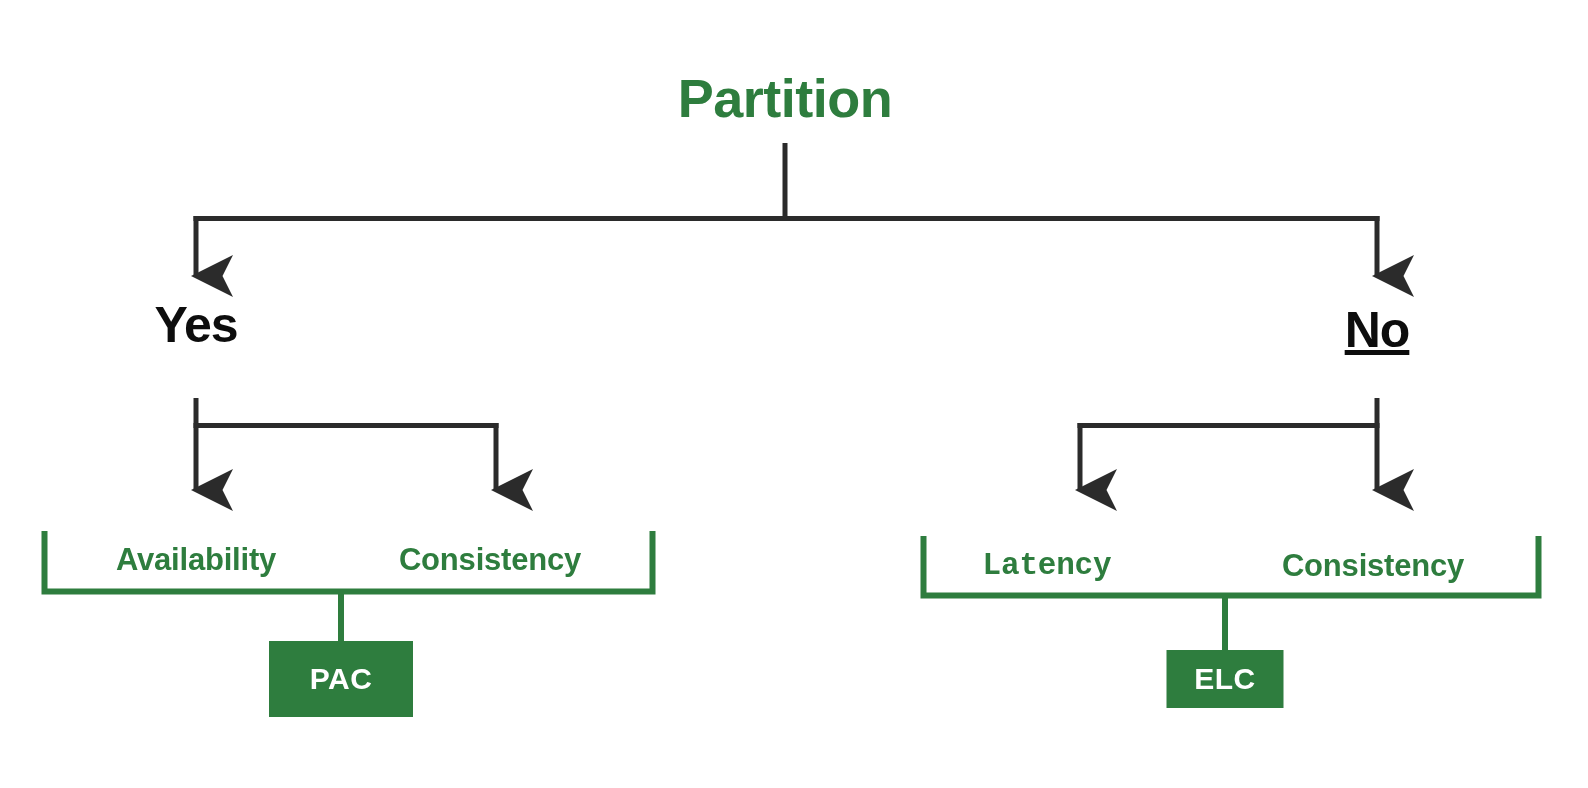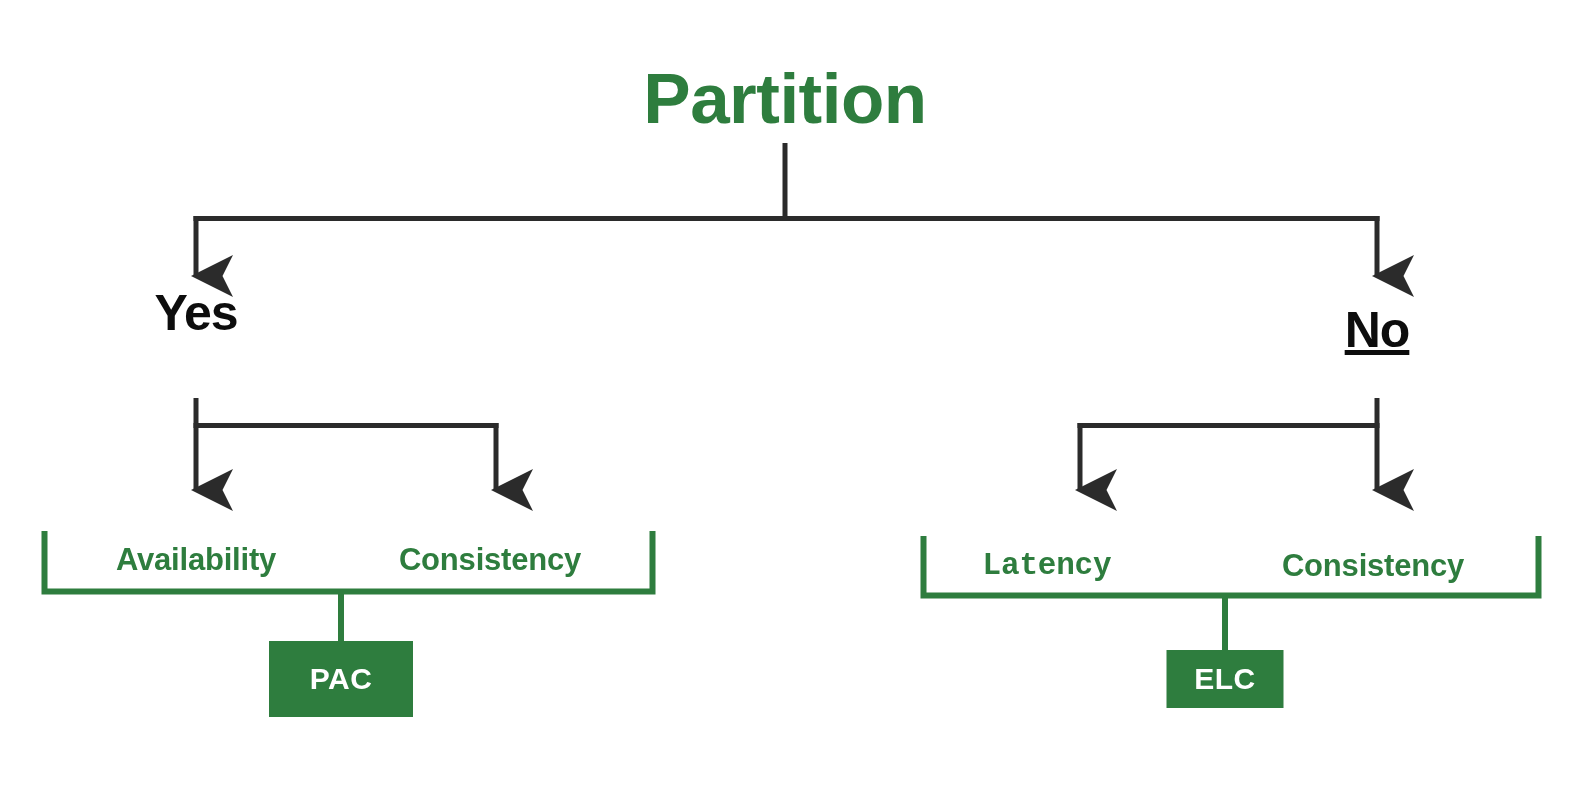--- a/index.html
+++ b/index.html
@@ -28,21 +28,21 @@
     height: 788px;
   }
   .node-label {
     position: absolute;
     white-space: nowrap;
     transform: translate(-50%, -50%);
     text-align: center;
     line-height: 1;
   }
   .root-title {
-    font-size: 71px;
+    font-size: 54px;
     font-weight: bold;
     color: #2e7d3e;
     letter-spacing: -0.5px;
   }
   .decision-label {
     font-size: 50px;
     font-weight: bold;
     color: #0d0d0d;
     letter-spacing: -1px;
   }
@@ -96,21 +96,21 @@
 
     <path d="M 44.5 531 L 44.5 591.5 L 652.5 591.5 L 652.5 531" fill="none" stroke="#2e7d3e" stroke-width="6"></path>
     <line x1="341" y1="591" x2="341" y2="652" stroke="#2e7d3e" stroke-width="6"></line>
 
     <path d="M 923.5 536 L 923.5 595.5 L 1538.5 595.5 L 1538.5 536" fill="none" stroke="#2e7d3e" stroke-width="6"></path>
     <line x1="1225" y1="595" x2="1225" y2="652" stroke="#2e7d3e" stroke-width="6"></line>
   </svg>
 
   <div class="node-label root-title" style="left:785px; top:98px;">Partition</div>
 
-  <div class="node-label decision-label" style="left:196px; top:313px;text-align:right;">Yes</div>
+  <div class="node-label decision-label" style="left:196px; top:325px;text-align:right;">Yes</div>
 
   <div class="node-label leaf-label" style="left:196px; top:520px;">Availability</div>
 
   <div class="node-label leaf-label" style="left:490px; top:520px;">Consistency</div>
 
   <div class="outcome-box" style="left:341px; top:679px; width:144px; height:76px;">PAC</div>
 
   <div class="node-label decision-label" style="left:1377px; top:330px;text-decoration:underline;">No</div>
 
   <div class="node-label leaf-label" style="left:1047px; top:526px;font-family:Liberation Mono, monospace;">Latency</div>

